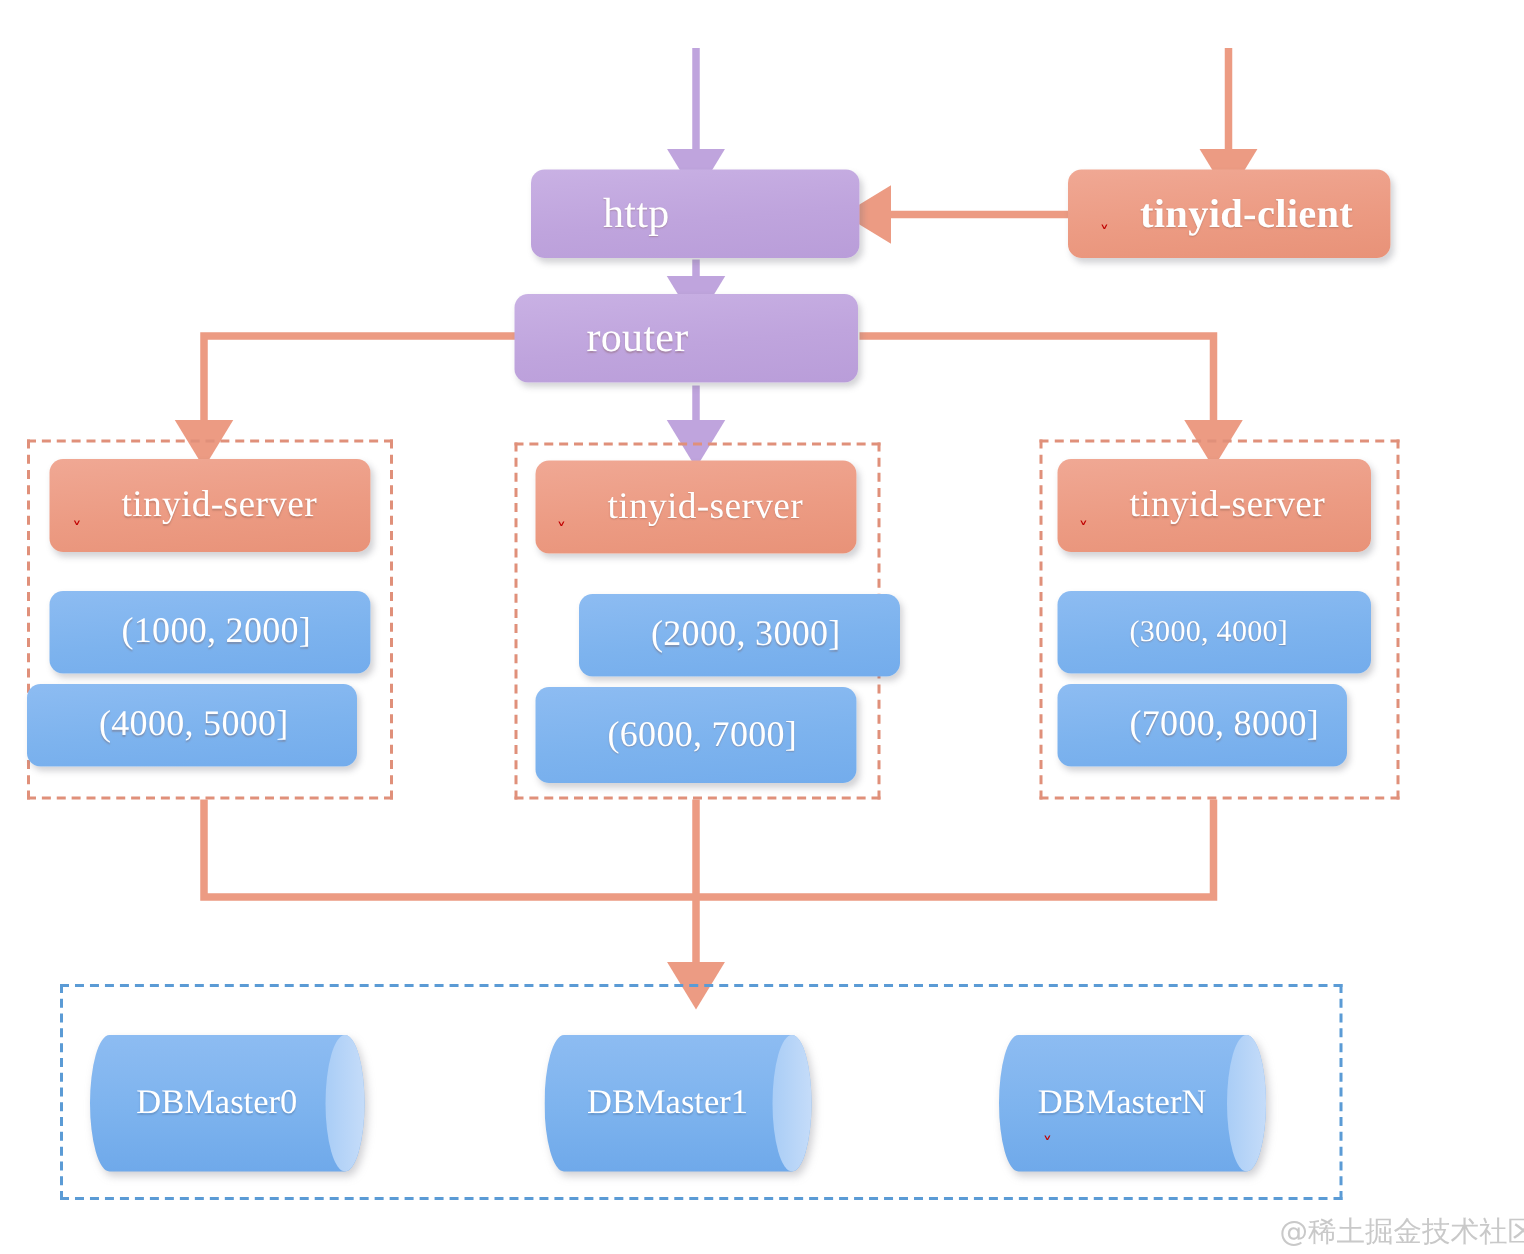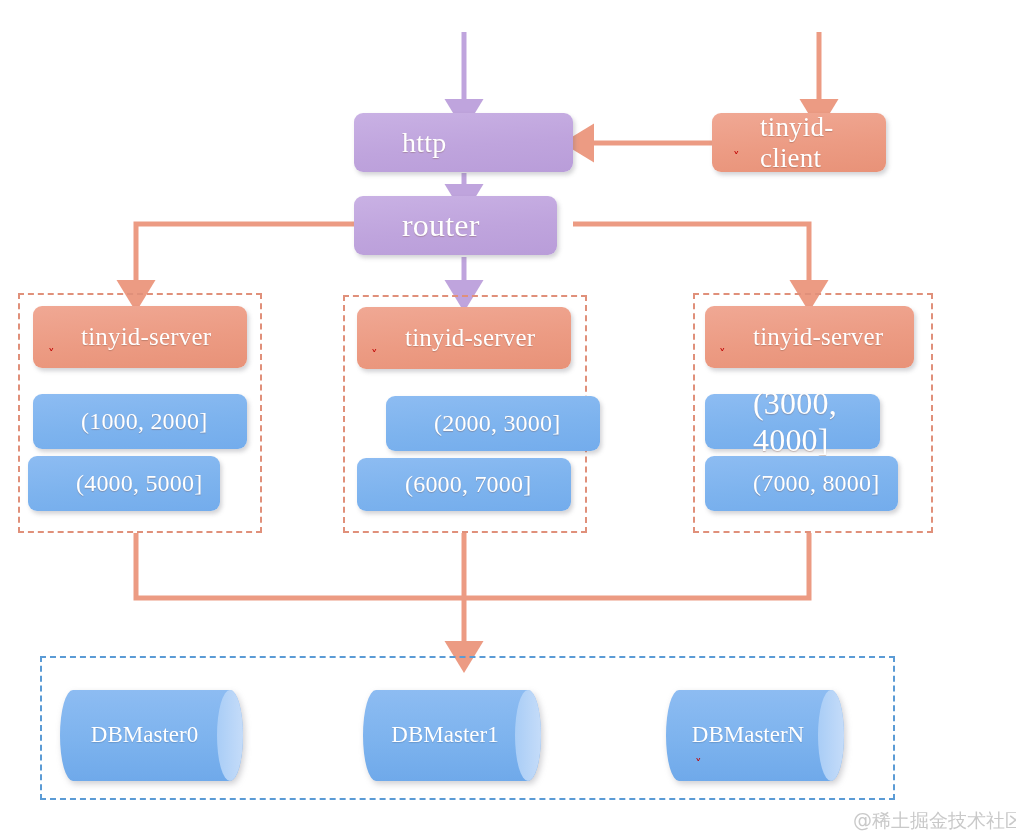--- a/index.html
+++ b/index.html
@@ -158,65 +158,65 @@
       <path d="M809,533 L809,598 L464,598" stroke="#ec9b83"></path>
 
       <path d="M464,533 L464,648" stroke="#ec9b83" marker-end="url(#arrow-salmon)"></path>
     </g>
   </svg>
 
   <div class="node purple" style="left:354px; top:113px; width:219px; height:59px; font-size:28px;">
     <span>http</span>
   </div>
 
-  <div class="node salmon" style="left:712px; top:113px; width:174px; height:59px; font-size:27px;">
+  <div class="node salmon" style="left:712px; top:113px; width:215px; height:59px; font-size:27px;font-weight:bold;">
     <span>tinyid-client</span>
   </div>
   <span class="squiggle" style="left:733px; top:150px;">˅</span>
 
-  <div class="node purple" style="left:354px; top:196px; width:203px; height:59px; font-size:32px;">
+  <div class="node purple" style="left:343px; top:196px; width:229px; height:59px; font-size:28px;">
     <span>router</span>
   </div>
 
   <div class="group-frame" style="left:18px; top:293px; width:244px; height:240px;"></div>
 
   <div class="node salmon" style="left:33px; top:306px; width:214px; height:62px; font-size:25px;">
     <span>tinyid-server</span>
   </div>
   <span class="squiggle" style="left:48px; top:347px;">˅</span>
 
   <div class="node blue" style="left:33px; top:394px; width:214px; height:55px; font-size:24px;">
     <span>(1000, 2000]</span>
   </div>
-  <div class="node blue" style="left:28px; top:456px; width:192px; height:55px; font-size:24px;">
+  <div class="node blue" style="left:18px; top:456px; width:220px; height:55px; font-size:24px;">
     <span>(4000, 5000]</span>
   </div>
 
   <div class="group-frame" style="left:343px; top:295px; width:244px; height:238px;"></div>
 
   <div class="node salmon" style="left:357px; top:307px; width:214px; height:62px; font-size:25px;">
     <span>tinyid-server</span>
   </div>
   <span class="squiggle" style="left:371px; top:348px;">˅</span>
 
   <div class="node blue" style="left:357px; top:396px; width:214px; height:55px; font-size:24px;margin-left:29px;">
     <span>(2000, 3000]</span>
   </div>
-  <div class="node blue" style="left:357px; top:458px; width:214px; height:53px; font-size:24px;">
+  <div class="node blue" style="left:357px; top:458px; width:214px; height:64px; font-size:24px;">
     <span>(6000, 7000]</span>
   </div>
 
   <div class="group-frame" style="left:693px; top:293px; width:240px; height:240px;"></div>
 
   <div class="node salmon" style="left:705px; top:306px; width:209px; height:62px; font-size:25px;">
     <span>tinyid-server</span>
   </div>
   <span class="squiggle" style="left:719px; top:347px;">˅</span>
 
-  <div class="node blue" style="left:705px; top:394px; width:175px; height:55px; font-size:32px;">
+  <div class="node blue" style="left:705px; top:394px; width:209px; height:55px; font-size:20px;">
     <span>(3000, 4000]</span>
   </div>
   <div class="node blue" style="left:705px; top:456px; width:193px; height:55px; font-size:24px;">
     <span>(7000, 8000]</span>
   </div>
 
 
   <div class="db-frame" style="left:40px; top:656px; width:855px; height:144px;"></div>
 
   <div class="cylinder" style="left:60px; top:689px; width:195px; height:93px;">

